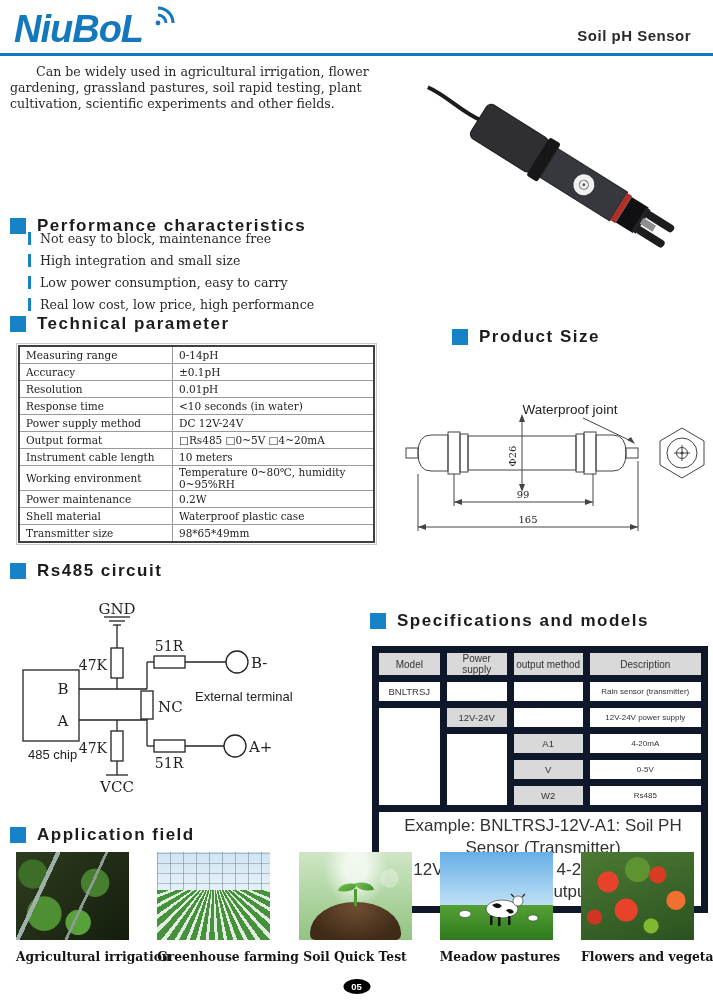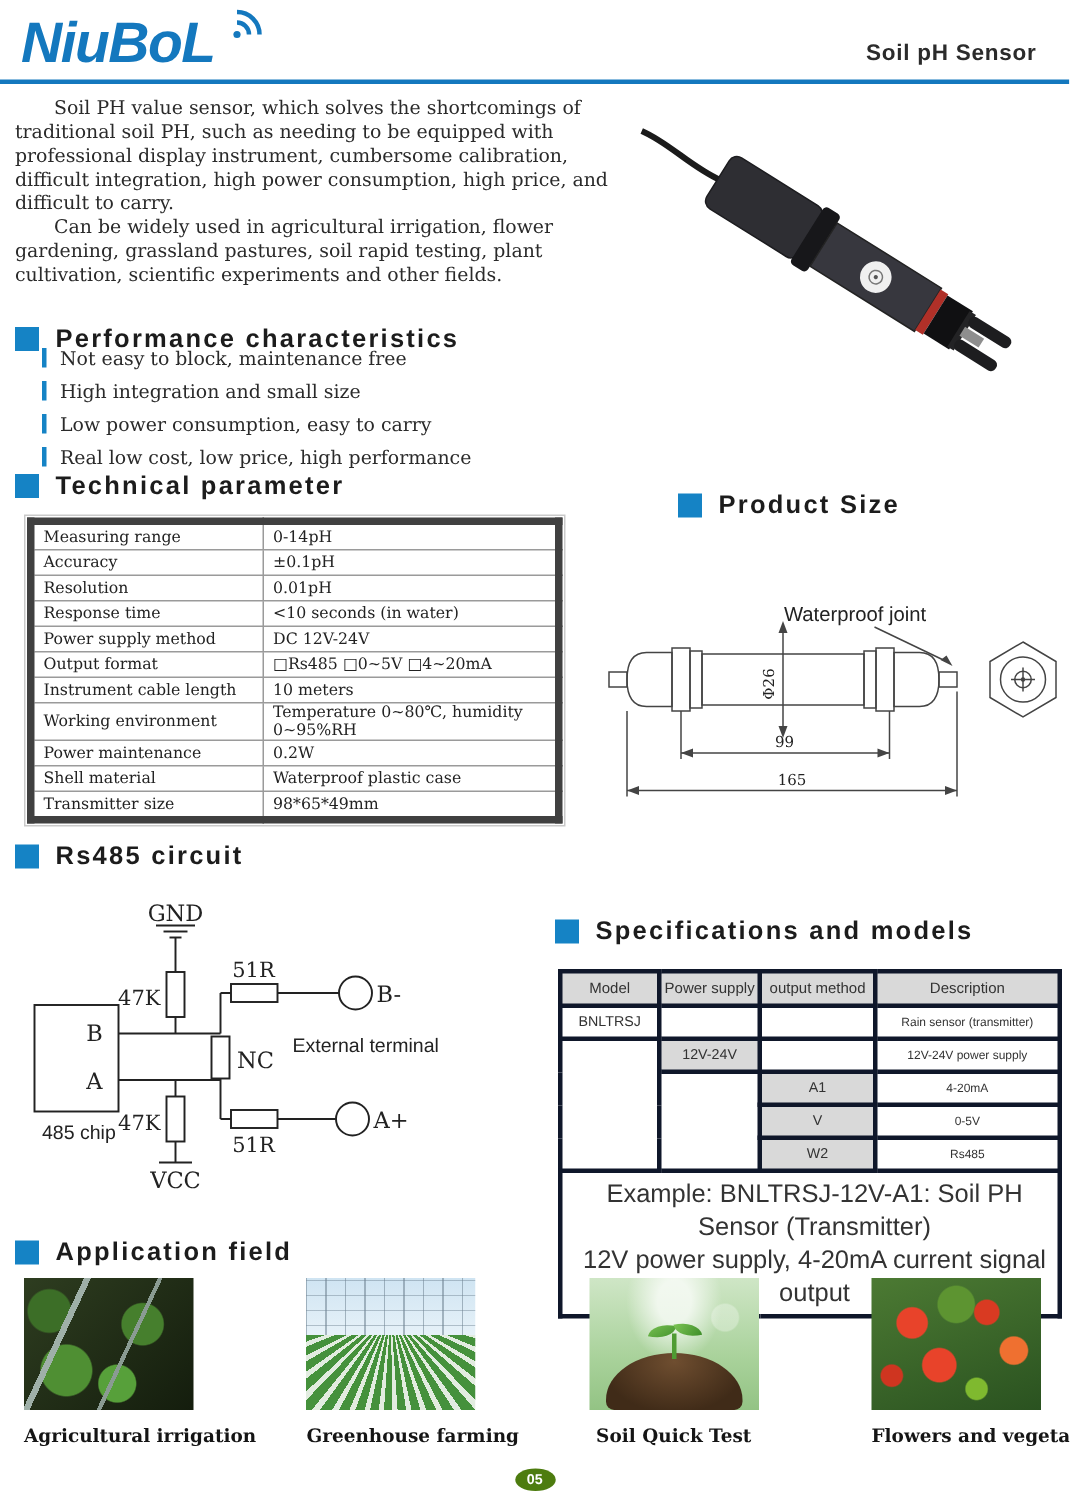--- a/index.html
+++ b/index.html
@@ -28,28 +28,28 @@
 
   
   .perf-list{position:absolute;left:28px;top:227px;width:380px;}
   .perf-item{display:flex;align-items:center;height:22px;
              font-family:"DejaVu Serif","Liberation Serif",serif;font-size:12.6px;color:#2a2a2a;}
   .perf-bar{width:3px;height:13px;background:#1583c5;margin-right:9px;flex:0 0 auto;}
 
   
   table.tech{position:absolute;left:18px;top:345px;width:357px;border-collapse:collapse;
              font-family:"DejaVu Serif","Liberation Serif",serif;font-size:10.5px;color:#222;
-             border:5px solid #404040;outline:1px solid #c9c9c9;outline-offset:1px;}
+             border:2px solid #404040;outline:1px solid #c9c9c9;outline-offset:1px;}
   table.tech td{border:1px solid #9a9a9a;height:16px;padding:0 0 0 6px;}
   table.tech td.lbl{width:146px;}
 
   
   table.spec{position:absolute;left:372px;top:646px;width:336px;border-collapse:collapse;
              font-size:10px;color:#333;border:1px solid #555;text-align:center;}
-  table.spec td,table.spec th{border:3px solid #0f172a;height:19px;padding:0 2px;}
+  table.spec td,table.spec th{border:7px solid #0f172a;height:19px;padding:0 2px;}
   table.spec th{background:#d9d9d9;font-weight:normal;font-size:10px;height:20px;}
   table.spec td.hl{background:#d9d9d9;}
   table.spec td.small{font-size:8px;}
   table.spec td.example{font-size:17px;text-align:center;padding:3px 4px 3px 10px;height:36px;line-height:1.3;}
   .c-model{width:62px}.c-power{width:66px}.c-out{width:76px}.c-desc{width:128px}
 
   
   .photo-svg{position:absolute;left:425px;top:60px;}
   .size-svg{position:absolute;left:403px;top:366px;}
   .circuit-svg{position:absolute;left:10px;top:590px;}
@@ -99,41 +99,40 @@
     radial-gradient(circle at 68% 26%, #d93a22 0 8px, transparent 9px),
     radial-gradient(circle at 84% 55%, #ef7030 0 9px, transparent 10px),
     radial-gradient(circle at 40% 66%, #e8432a 0 11px, transparent 12px),
     radial-gradient(circle at 12% 74%, #cf3520 0 7px, transparent 8px),
     radial-gradient(circle at 62% 84%, #7fb92f 0 7px, transparent 8px),
     radial-gradient(circle at 50% 20%, #5d9431 0 12px, transparent 13px),
     linear-gradient(160deg,#4c7a33,#2a5220);}
 
   
   .page-badge{position:absolute;left:50%;top:979px;transform:translateX(-50%);
-    width:27px;height:15px;border-radius:50%;background:#4d7c0f;color:#fff;
+    width:27px;height:15px;border-radius:50%;background:#000000;color:#fff;
     font-size:9.5px;font-weight:bold;display:flex;align-items:center;justify-content:center;}
 </style>
 </head>
 <body>
 
 <div id="page">
 
   <div class="logo">
     <span class="logo-text">NiuBoL</span>
     <svg class="logo-arcs" width="26" height="26" viewBox="0 0 26 26">
       <path d="M6,13 A8,8 0 0 1 14,21" stroke="#1478be" stroke-width="3" fill="none"></path>
       <path d="M6,6 A15,15 0 0 1 21,21" stroke="#1478be" stroke-width="3" fill="none"></path>
       <circle cx="6" cy="21" r="2.4" fill="#1478be"></circle>
     </svg>
   </div>
   <div class="doc-title">Soil pH Sensor</div>
   <div class="header-rule"></div>
 
   <div class="intro">
-    <p>Soil PH value sensor, which solves the shortcomings of traditional soil PH, such as needing to be equipped with professional display instrument, cumbersome calibration, difficult integration, high power consumption, high price, and difficult to carry.</p>
     <p>Can be widely used in agricultural irrigation, flower gardening, grassland pastures, soil rapid testing, plant cultivation, scientific experiments and other fields.</p>
   </div>
 
   <svg class="photo-svg" width="285" height="192" viewBox="0 0 285 192">
     <g transform="translate(52,58) rotate(-58)">
       <path d="M0,-58 C3,-38 -3,-18 0,4" stroke="#1b1b1b" stroke-width="4" fill="none"></path>
       <rect x="-20" y="2" width="40" height="72" rx="6" fill="#2e2e33" stroke="#1c1c1f"></rect>
       <rect x="-22.5" y="72" width="45" height="13" rx="3" fill="#17171a"></rect>
       <rect x="-17" y="85" width="34" height="82" fill="#37373e" stroke="#222"></rect>
       <circle cx="0" cy="126" r="10.5" fill="#f0f0f0"></circle>
@@ -388,20 +387,37 @@
     <div class="app">
       <div class="app-img t-soil">
         <div class="mound"></div>
         <div class="stem"></div>
         <div class="leaf l"></div>
         <div class="leaf r"></div>
       </div>
       <div class="app-cap">Soil Quick Test</div>
     </div>
     <div class="app">
+      <div class="app-img t-meadow">
+        <svg width="113" height="88" viewBox="0 0 113 88">
+          <ellipse cx="62" cy="57" rx="16" ry="9" fill="#fff" stroke="#222" stroke-width=".6"></ellipse>
+          <path d="M52,53 q6,-4 10,1 q-5,5 -10,-1" fill="#111"></path>
+          <path d="M66,58 q5,-3 8,2 q-4,4 -8,-2" fill="#111"></path>
+          <rect x="50" y="64" width="2.5" height="9" fill="#111"></rect>
+          <rect x="58" y="65" width="2.5" height="9" fill="#111"></rect>
+          <rect x="68" y="64" width="2.5" height="9" fill="#111"></rect>
+          <circle cx="78" cy="49" r="5" fill="#fff" stroke="#222" stroke-width=".6"></circle>
+          <path d="M74,45 l-3,-3 M82,45 l3,-3" stroke="#222" stroke-width="1.2"></path>
+          <ellipse cx="25" cy="62" rx="6" ry="3.5" fill="#fff" stroke="#333" stroke-width=".5"></ellipse>
+          <ellipse cx="93" cy="66" rx="5" ry="3" fill="#fff" stroke="#333" stroke-width=".5"></ellipse>
+        </svg>
+      </div>
+      <div class="app-cap">Meadow pastures</div>
+    </div>
+    <div class="app">
       <div class="app-img t-tomato"></div>
       <div class="app-cap">Flowers and vegetables</div>
     </div>
   </div>
 
   <div class="page-badge">05</div>
 
 </div>
 
 </body></html>

